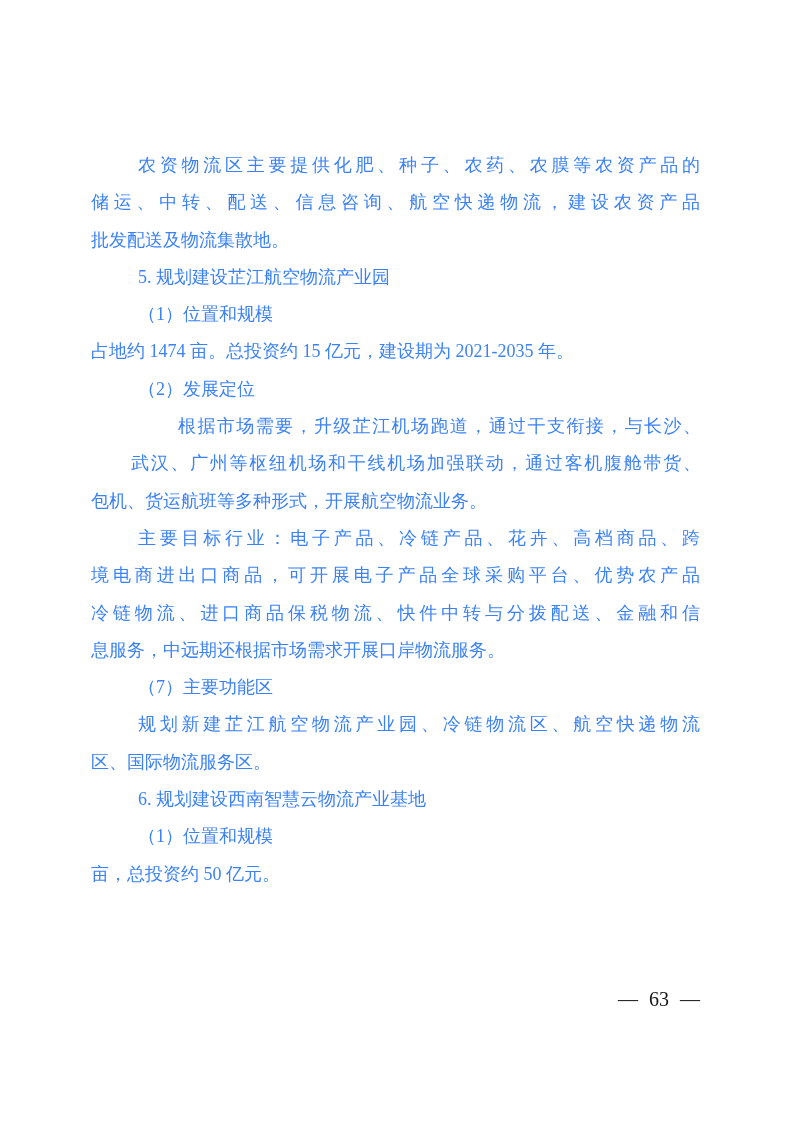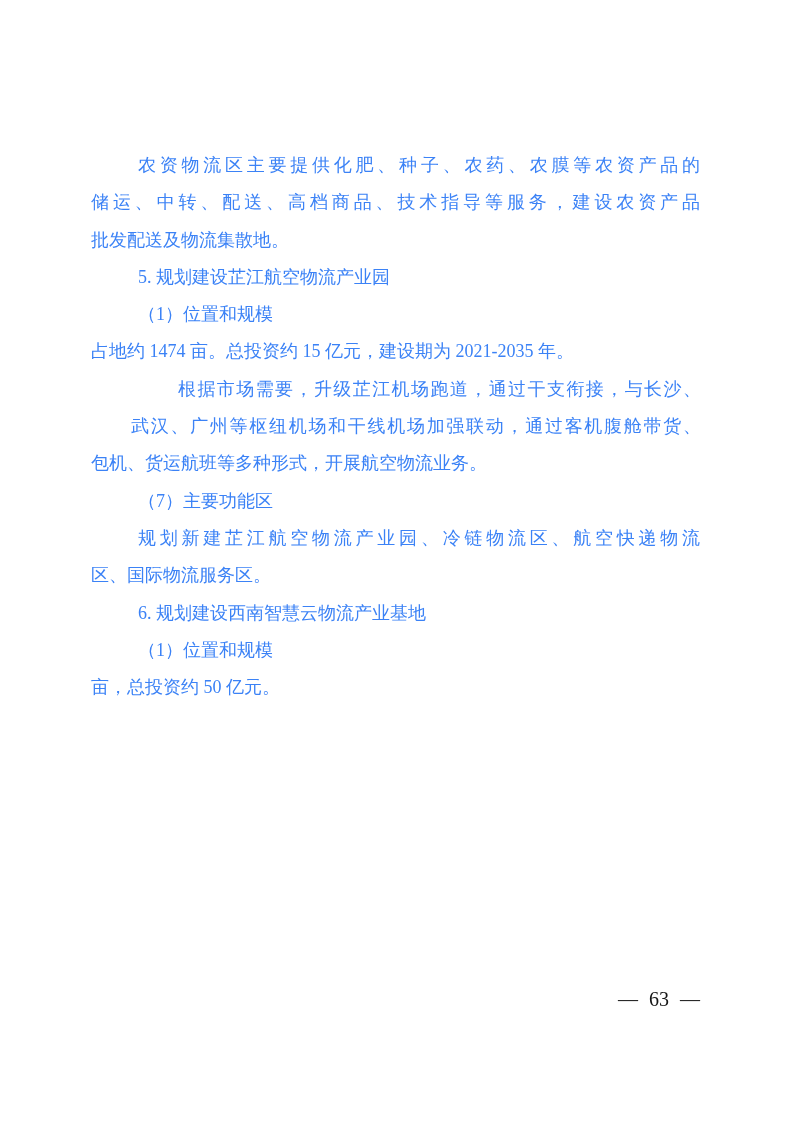--- a/index.html
+++ b/index.html
@@ -48,43 +48,52 @@
   }
 </style>
 </head>
 <body>
 
 <div class="page">
   <div class="content">
 
     <div class="para">
       <div class="line indent j">农资物流区主要提供化肥、种子、农药、农膜等农资产品的</div>
-      <div class="line j">储运、中转、配送、高档商品、技术指导等服务，建设农资产品</div>
+      <div class="line j">储运、中转、配送、信息咨询、航空快递物流，建设农资产品</div>
       <div class="line">批发配送及物流集散地。</div>
     </div>
 
     <div class="para">
       <div class="line indent">5. 规划建设芷江航空物流产业园</div>
     </div>
 
     <div class="para">
       <div class="line indent">（1）位置和规模</div>
     </div>
 
     <div class="para">
       <div class="line">占地约 1474 亩。总投资约 15 亿元，建设期为 2021-2035 年。</div>
     </div>
 
+    <div class="para">
+      <div class="line indent">（2）发展定位</div>
+    </div>
 
     <div class="para">
       <div class="line indent j tight">根据市场需要，升级芷江机场跑道，通过干支衔接，与长沙、</div>
       <div class="line j tight">武汉、广州等枢纽机场和干线机场加强联动，通过客机腹舱带货、</div>
       <div class="line">包机、货运航班等多种形式，开展航空物流业务。</div>
     </div>
 
+    <div class="para">
+      <div class="line indent j">主要目标行业：电子产品、冷链产品、花卉、高档商品、跨</div>
+      <div class="line j">境电商进出口商品，可开展电子产品全球采购平台、优势农产品</div>
+      <div class="line j">冷链物流、进口商品保税物流、快件中转与分拨配送、金融和信</div>
+      <div class="line">息服务，中远期还根据市场需求开展口岸物流服务。</div>
+    </div>
 
     <div class="para">
       <div class="line indent">（7）主要功能区</div>
     </div>
 
     <div class="para">
       <div class="line indent j">规划新建芷江航空物流产业园、冷链物流区、航空快递物流</div>
       <div class="line">区、国际物流服务区。</div>
     </div>
 

